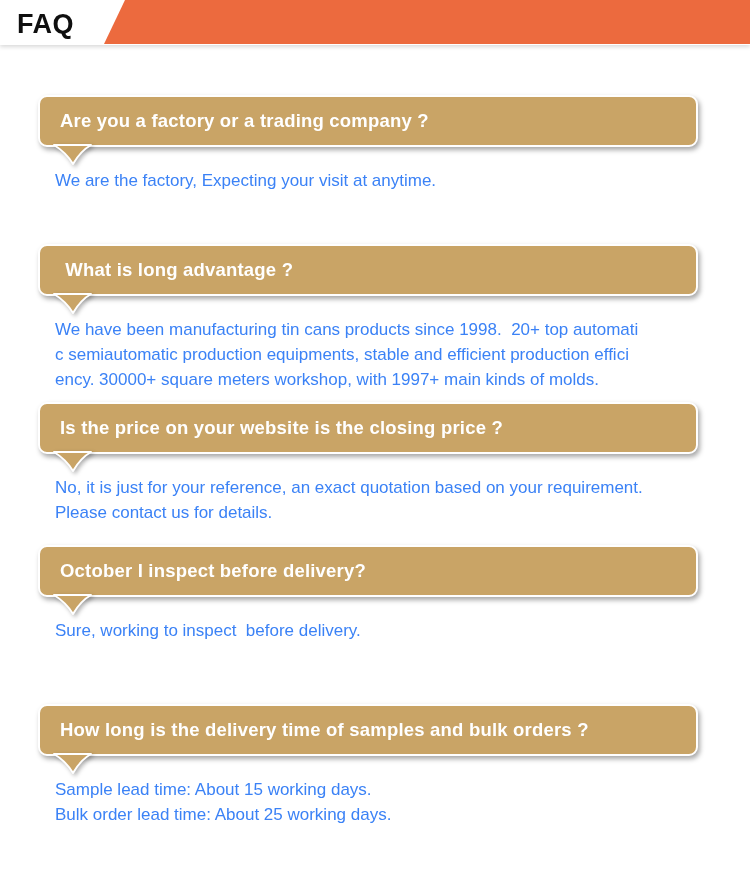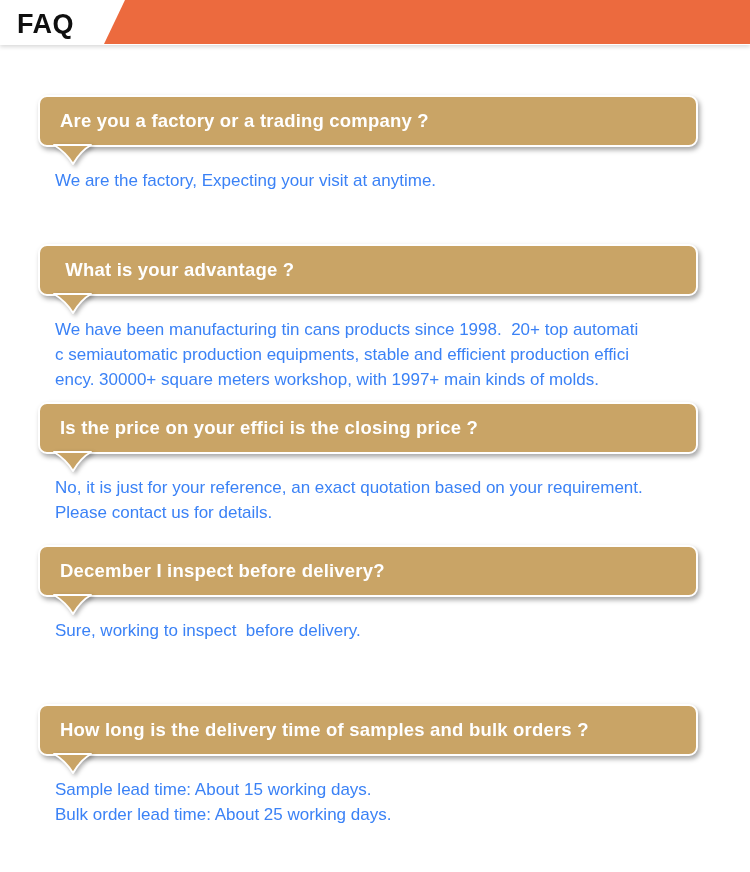--- a/index.html
+++ b/index.html
@@ -102,44 +102,44 @@
         <span class="question">Are you a factory or a trading company ?</span>
       </div>
       <svg class="tail" width="42" height="23" viewBox="0 0 42 23">
         <path d="M2,1 C10,6 17,13 21,20 C25,13 32,5 39,1 Z" fill="#C9A466" stroke="#ffffff" stroke-width="2" stroke-linejoin="round"></path>
       </svg>
       <p class="answer">We are the factory, Expecting your visit at anytime.</p>
     </section>
 
     <section class="faq-item">
       <div class="bubble">
-        <span class="question"> What is your advantage ?</span>
+        <span class="question"> What is long advantage ?</span>
       </div>
       <svg class="tail" width="42" height="23" viewBox="0 0 42 23">
         <path d="M2,1 C10,6 17,13 21,20 C25,13 32,5 39,1 Z" fill="#C9A466" stroke="#ffffff" stroke-width="2" stroke-linejoin="round"></path>
       </svg>
       <p class="answer">We have been manufacturing tin cans products since 1998.  20+ top automati
 c semiautomatic production equipments, stable and efficient production effici
 ency. 30000+ square meters workshop, with 1997+ main kinds of molds.</p>
     </section>
 
     <section class="faq-item">
       <div class="bubble">
-        <span class="question">Is the price on your effici is the closing price ?</span>
+        <span class="question">Is the price on your website is the closing price ?</span>
       </div>
       <svg class="tail" width="42" height="23" viewBox="0 0 42 23">
         <path d="M2,1 C10,6 17,13 21,20 C25,13 32,5 39,1 Z" fill="#C9A466" stroke="#ffffff" stroke-width="2" stroke-linejoin="round"></path>
       </svg>
       <p class="answer">No, it is just for your reference, an exact quotation based on your requirement.
 Please contact us for details.</p>
     </section>
 
     <section class="faq-item">
       <div class="bubble">
-        <span class="question">December I inspect before delivery?</span>
+        <span class="question">October I inspect before delivery?</span>
       </div>
       <svg class="tail" width="42" height="23" viewBox="0 0 42 23">
         <path d="M2,1 C10,6 17,13 21,20 C25,13 32,5 39,1 Z" fill="#C9A466" stroke="#ffffff" stroke-width="2" stroke-linejoin="round"></path>
       </svg>
       <p class="answer">Sure, working to inspect  before delivery.</p>
     </section>
 
     <section class="faq-item">
       <div class="bubble">
         <span class="question">How long is the delivery time of samples and bulk orders ?</span>

